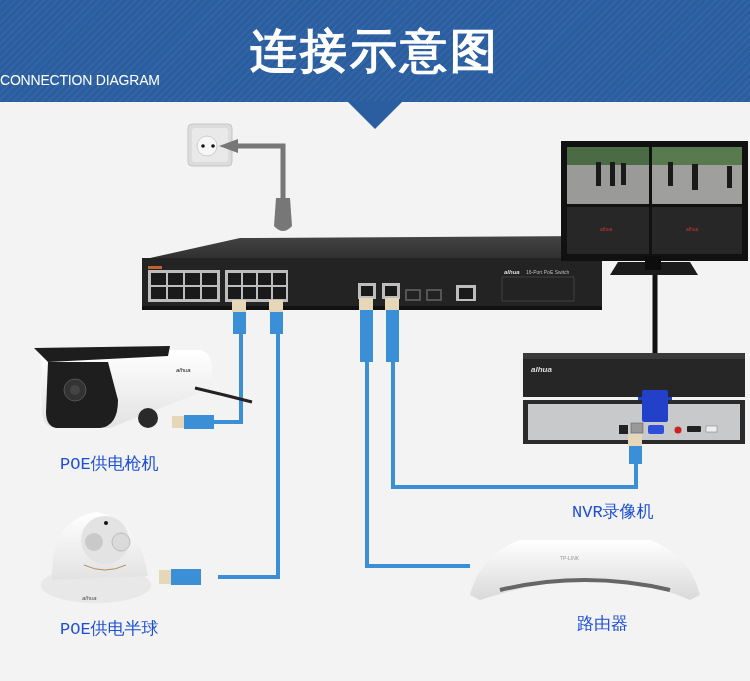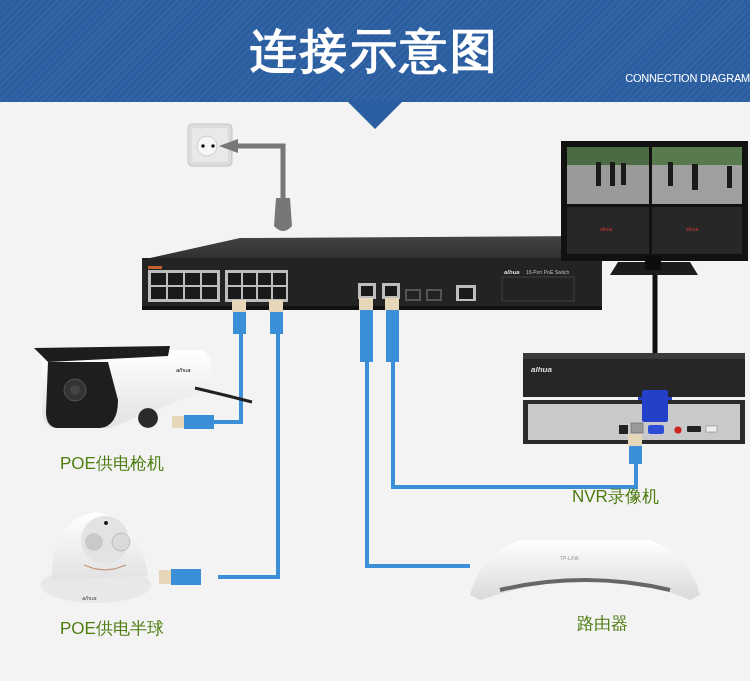--- a/index.html
+++ b/index.html
@@ -1,22 +1,22 @@
 <!DOCTYPE html>
 <html><head>
 <meta charset="utf-8">
 <style>
   html,body{margin:0;padding:0;}
   body{width:750px;height:681px;position:relative;overflow:hidden;background:#f3f3f3;font-family:"DejaVu Sans",sans-serif;}
   .header{position:absolute;left:0;top:0;width:750px;height:102px;background:#2b5ea0;
     background-image:repeating-linear-gradient(135deg,rgba(255,255,255,0.04) 0 2px,rgba(0,0,0,0) 2px 5px);}
   .header-notch{position:absolute;left:347px;top:101px;width:0;height:0;border-left:28px solid transparent;border-right:28px solid transparent;border-top:28px solid #2b5ea0;}
   .title{position:absolute;left:0;top:20px;width:750px;text-align:center;color:#fff;font-size:47px;font-weight:bold;letter-spacing:3px;font-family:"DejaVu Sans",sans-serif;}
-  .subtitle{position:absolute;left:0;top:72px;width:750px;text-align:right;color:#fff;font-size:11px;font-family:"Liberation Sans",sans-serif;letter-spacing:-0.2px;}
-  .label{position:absolute;font-size:17px;color:#4d7c0f;font-family:Liberation Sans, sans-serif;}
+  .subtitle{position:absolute;left:0;top:72px;width:750px;text-align:left;color:#fff;font-size:14px;font-family:"Liberation Sans",sans-serif;letter-spacing:-0.2px;}
+  .label{position:absolute;font-size:17px;color:#1d4ed8;font-family:Liberation Mono, monospace;}
   svg{position:absolute;left:0;top:0;}
 </style>
 </head>
 <body>
 
 <div class="header">
   <div class="title">连接示意图</div>
   <div class="subtitle">CONNECTION DIAGRAM</div>
 </div>
 <div class="header-notch"></div>
@@ -207,14 +207,14 @@
 
   <g>
     <path d="M470 595 Q480 555 520 540 L650 540 Q690 555 700 595 L690 600 Q600 560 480 600 Z" fill="url(#routerG)"></path>
     <path d="M500 590 Q585 570 670 590" stroke="#666" stroke-width="4" fill="none"></path>
     <text x="560" y="560" font-size="5" fill="#999" font-family="Liberation Sans, sans-serif">TP-LINK</text>
   </g>
 </svg>
 
 <div class="label" style="left:60px;top:452px;">POE供电枪机</div>
 <div class="label" style="left:60px;top:617px;text-align:center;">POE供电半球</div>
-<div class="label" style="left:572px;top:485px;">NVR录像机</div>
+<div class="label" style="left:572px;top:500px;">NVR录像机</div>
 <div class="label" style="left:577px;top:612px;">路由器</div>
 
 </body></html>

